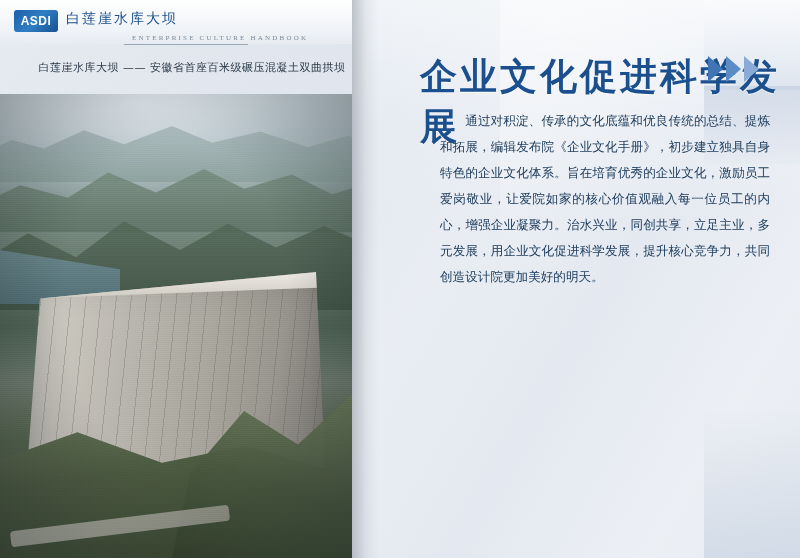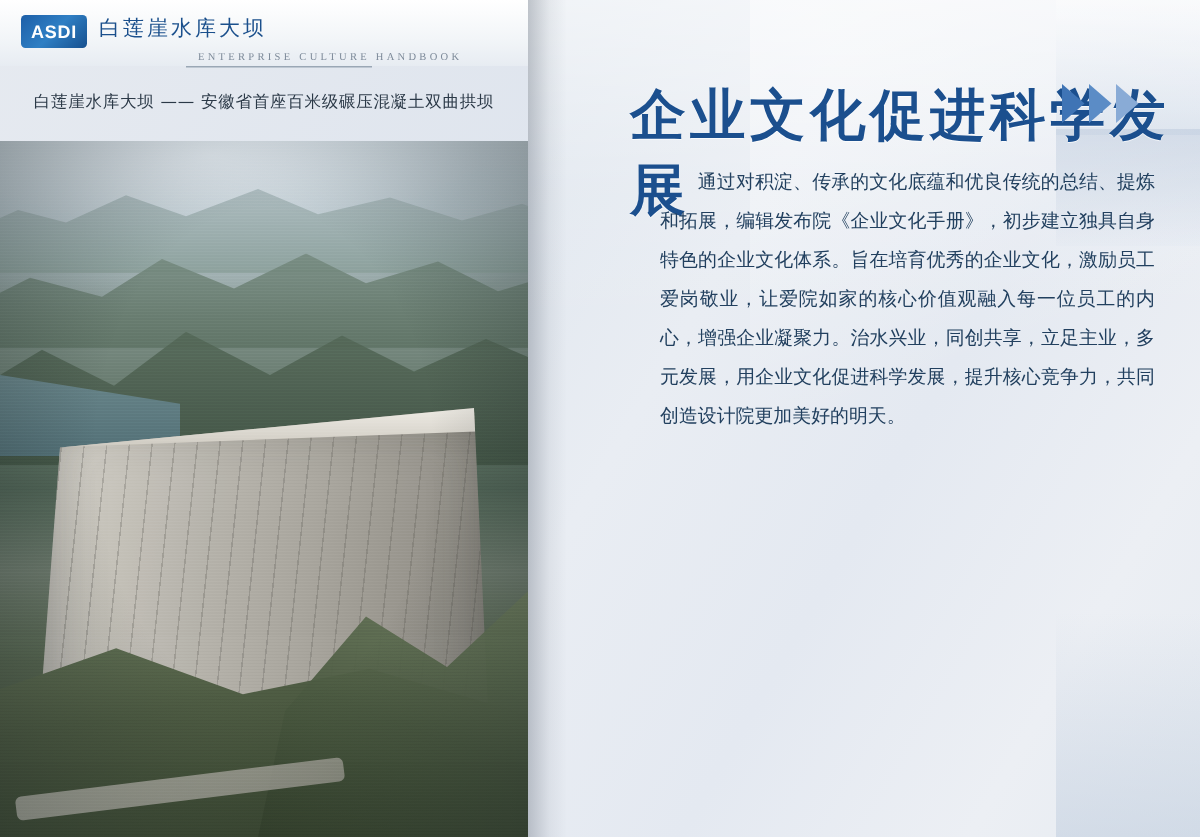--- a/index.html
+++ b/index.html
@@ -186,20 +186,21 @@
   
   .photo-caption {
     position: absolute;
     left: 0; top: 60px;
     width: 352px;
     text-align: center;
     font-size: 11px;
     color: #2b3947;
     letter-spacing: .5px;
     font-family: "DejaVu Sans", sans-serif;
+    padding-left: 16px;
   }
 
   
   .right-page {
     position: absolute;
     left: 352px; top: 0;
     width: 448px; height: 558px;
     background:
       linear-gradient(180deg, rgba(255,255,255,.55) 0%, rgba(255,255,255,.1) 22%, rgba(255,255,255,0) 40%),
       linear-gradient(120deg, #dfe6ee 0%, #e9edf3 30%, #e4e9f1 55%, #eceff4 80%, #e6ebf1 100%);

